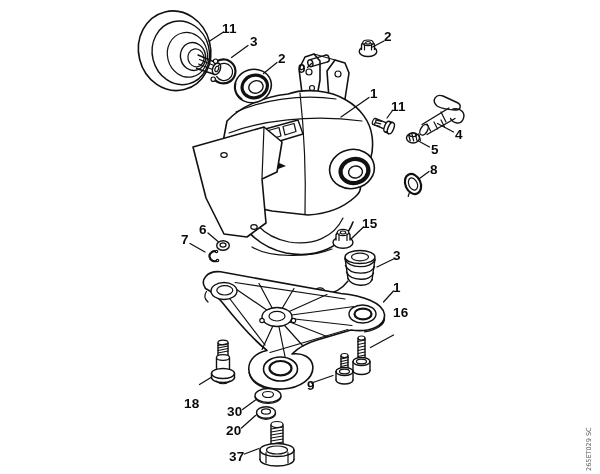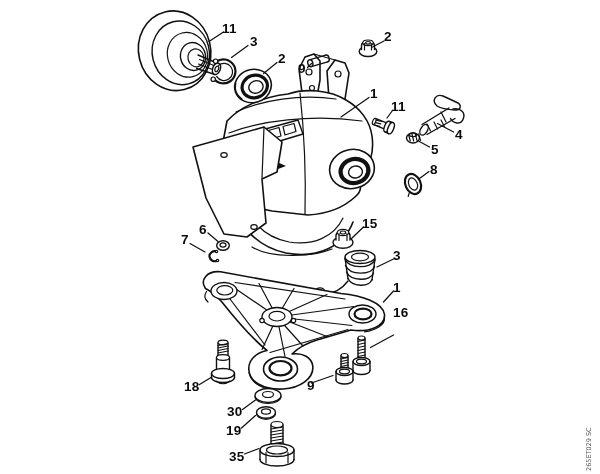--- a/index.html
+++ b/index.html
@@ -287,21 +287,21 @@
 <div class="callout" style="left:391px;top:99px">11</div>
 <div class="callout" style="left:455px;top:127px">4</div>
 <div class="callout" style="left:431px;top:142px">5</div>
 <div class="callout" style="left:430px;top:162px">8</div>
 <div class="callout" style="left:362px;top:216px">15</div>
 <div class="callout" style="left:199px;top:222px">6</div>
 <div class="callout" style="left:181px;top:232px">7</div>
 <div class="callout" style="left:393px;top:248px">3</div>
 <div class="callout" style="left:393px;top:280px">1</div>
 <div class="callout" style="left:393px;top:305px">16</div>
-<div class="callout" style="left:184px;top:379px">18</div>
+<div class="callout" style="left:184px;top:396px">18</div>
 <div class="callout" style="left:307px;top:378px">9</div>
 <div class="callout" style="left:227px;top:404px">30</div>
-<div class="callout" style="left:226px;top:423px">19</div>
-<div class="callout" style="left:229px;top:449px">35</div>
+<div class="callout" style="left:226px;top:423px">20</div>
+<div class="callout" style="left:229px;top:449px">37</div>
 
 <div class="figure-code">265ET029 SC</div>
 
 </div>
 
 </body></html>

